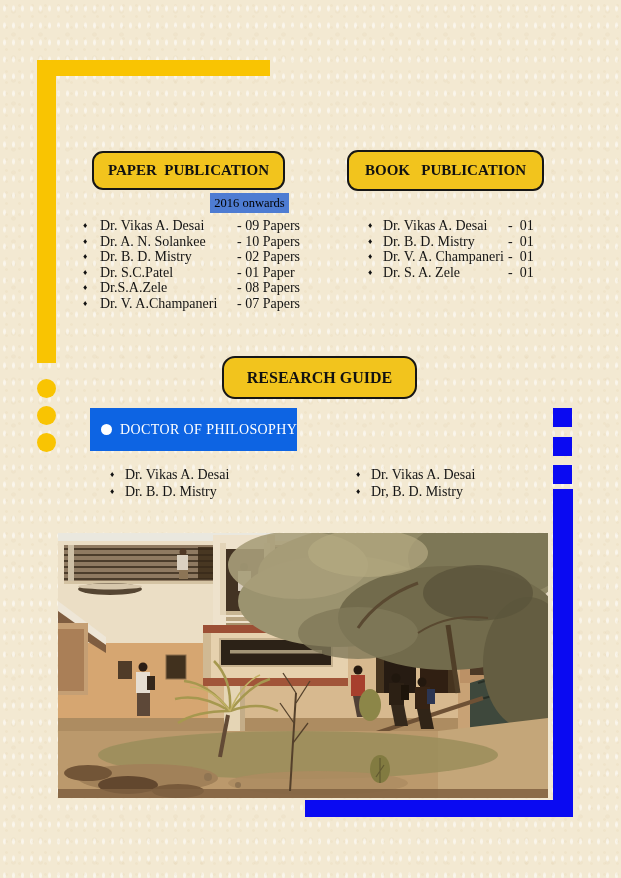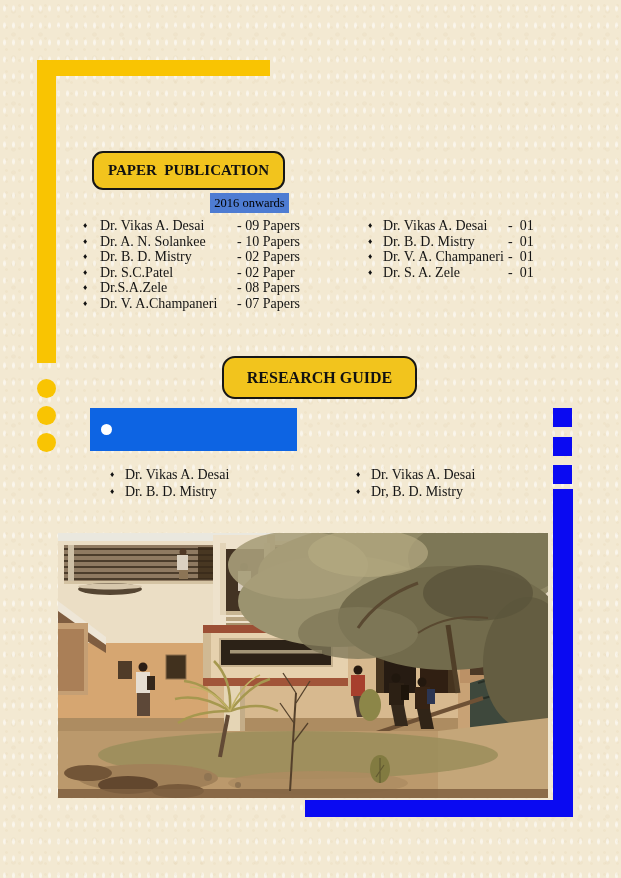--- a/index.html
+++ b/index.html
@@ -94,34 +94,37 @@
       <span class="ct">- 10 Papers</span>
     </div>
     <div class="row">
       <span class="blt">♦</span>
       <span class="nm">Dr. B. D. Mistry</span>
       <span class="ct">- 02 Papers</span>
     </div>
     <div class="row">
       <span class="blt">♦</span>
       <span class="nm">Dr. S.C.Patel</span>
-      <span class="ct">- 02 Paper</span>
+      <span class="ct">- 01 Paper</span>
     </div>
     <div class="row">
       <span class="blt">♦</span>
       <span class="nm">Dr.S.A.Zele</span>
       <span class="ct">- 08 Papers</span>
     </div>
     <div class="row">
       <span class="blt">♦</span>
       <span class="nm">Dr. V. A.Champaneri</span>
       <span class="ct">- 07 Papers</span>
     </div>
   </div>
 
+  <div class="abs gold book-box">
+    <span>BOOK   PUBLICATION</span>
+  </div>
   <div class="abs list book-list">
     <div class="row">
       <span class="blt">♦</span>
       <span class="nm">Dr. Vikas A. Desai</span>
       <span class="ct">-  01</span>
     </div>
     <div class="row">
       <span class="blt">♦</span>
       <span class="nm">Dr. B. D. Mistry</span>
       <span class="ct">-  01</span>
@@ -137,20 +140,21 @@
       <span class="ct">-  01</span>
     </div>
   </div>
 
   <div class="abs gold guide-box">
     <span>RESEARCH GUIDE</span>
   </div>
 
   <div class="abs blue-box phd-box">
     <span class="cdot"></span>
+    <span class="lbl">DOCTOR OF PHILOSOPHY</span>
   </div>
 
   <div class="abs list guide-list phd-list">
     <div class="row">
       <span class="blt">♦</span>
       <span class="nm">Dr. Vikas A. Desai</span>
     </div>
     <div class="row">
       <span class="blt">♦</span>
       <span class="nm">Dr. B. D. Mistry</span>

